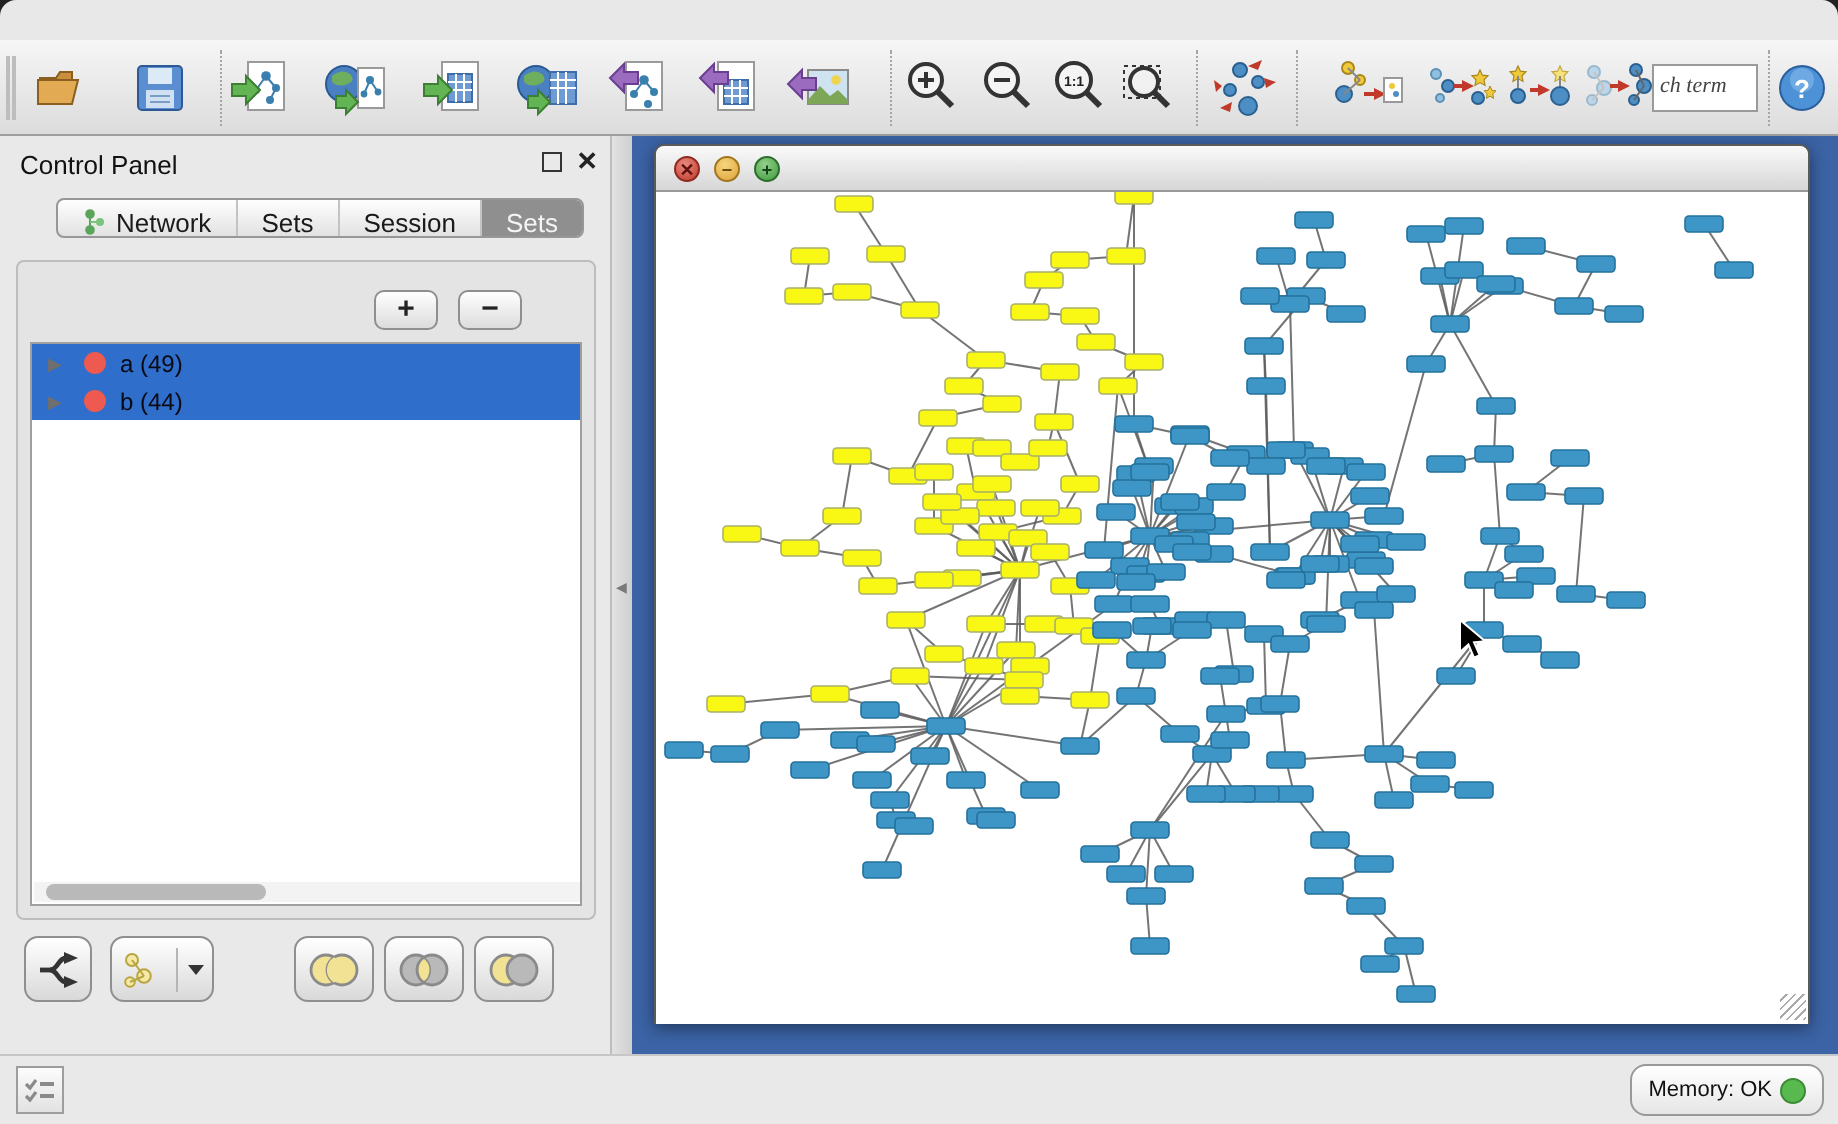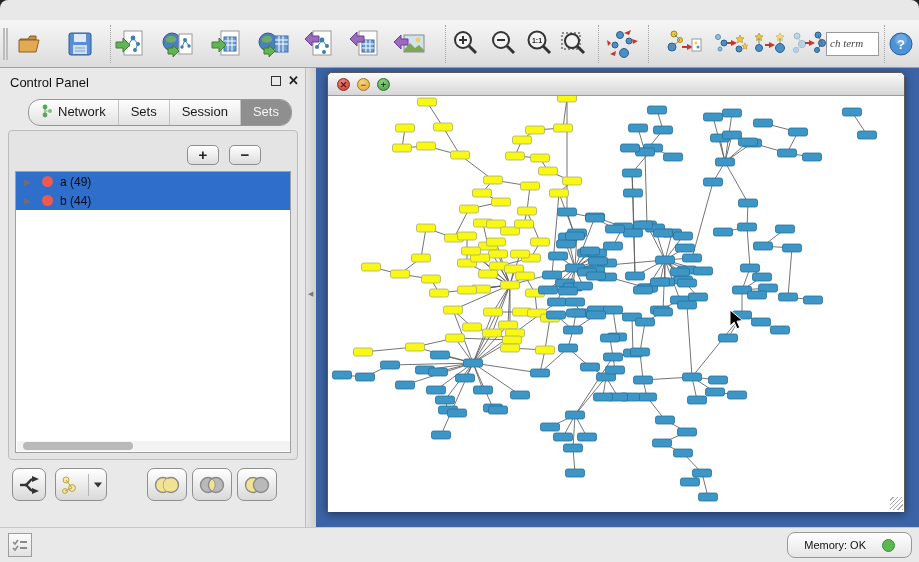--- a/index.html
+++ b/index.html
@@ -25,22 +25,22 @@
   .search-box{position:absolute;left:826px;top:12px;width:53px;height:24px;background:#fff;
     border:1px solid #9a9a9a;font-style:italic;font-size:11px;color:#444;
     font-family:"Liberation Serif",serif;padding:4px 2px 0 3px;overflow:hidden;white-space:nowrap;}
   
   .main{position:absolute;left:0;top:68px;width:919px;height:459px;}
   .control-panel{position:absolute;left:0;top:0;width:305px;height:459px;background:#e9e9e9;}
   .cp-header{position:absolute;left:0;top:0;width:100%;height:28px;text-decoration:underline;}
   .cp-title{position:absolute;left:10px;top:7px;font-size:13px;color:#111;}
   .cp-float{position:absolute;right:24px;top:8px;width:10px;height:10px;border:1.5px solid #333;}
   .cp-close{position:absolute;right:6px;top:5px;font-size:13px;font-weight:bold;color:#222;}
-  .tabs{position:absolute;left:28px;top:31px;height:27px;display:flex;
-    border:1px solid #979797;border-radius:12px;overflow:hidden;
+  .tabs{position:absolute;left:28px;top:31px;height:20px;display:flex;
+    border:1px solid #979797;border-radius:4px;overflow:hidden;
     background:linear-gradient(#fefefe,#e2e2e2);}
   .tab{padding:4px 12px 0 12px;font-size:13px;color:#1a1a1a;border-right:1px solid #c3c3c3;
     height:25px;display:flex;gap:5px;align-items:flex-start;}
   .tab:last-child{border-right:none;}
   .tab.active{background:#8f8f8f;color:#f4f4f4;}
   .cp-panel{position:absolute;left:8px;top:62px;width:290px;height:330px;
     border:1px solid #bdbdbd;border-radius:4px;background:#e4e4e4;}
   .mini-btn{position:absolute;top:14px;width:32px;height:20px;border:1px solid #8f8f8f;
     border-radius:5px;background:linear-gradient(#ffffff,#dcdcdc);font-size:15px;font-weight:bold;
     color:#222;text-align:center;line-height:17px;}
@@ -69,22 +69,22 @@
     font-weight:bold;text-align:center;line-height:12px;}
   .frame-title{position:absolute;left:0;right:0;top:4px;text-align:center;font-size:13px;color:#111;}
   .canvas{position:absolute;left:0;top:23px;width:576px;height:416px;background:#fff;overflow:hidden;}
   .grip{position:absolute;right:1px;bottom:1px;width:13px;height:13px;
     background:repeating-linear-gradient(135deg,transparent,transparent 2px,#aaa 2px,#aaa 3px);}
   
   .statusbar{position:absolute;left:0;top:527px;width:919px;height:35px;background:#e9e9e9;
     border-top:1px solid #c6c6c6;}
   .sb-btn{position:absolute;left:8px;top:5px;width:24px;height:24px;border:1px solid #9d9d9d;
     background:linear-gradient(#fcfcfc,#e2e2e2);display:flex;align-items:center;justify-content:center;}
-  .mem-btn{position:absolute;right:7px;top:4px;height:26px;padding:0 16px;border:1px solid #999;
-    border-radius:8px;background:linear-gradient(#ffffff,#e6e6e6);display:flex;gap:16px;
+  .mem-btn{position:absolute;right:7px;top:4px;height:26px;padding:0 8px;border:1px solid #999;
+    border-radius:8px;background:linear-gradient(#ffffff,#e6e6e6);display:flex;gap:4px;
     align-items:center;font-size:11px;color:#111;}
   .mem-dot{width:13px;height:13px;border-radius:50%;background:#58b94f;border:1px solid #3c8a36;}
 </style>
 </head>
 <body>
 
 <div class="app">
 
 
   <div class="toolbar">

